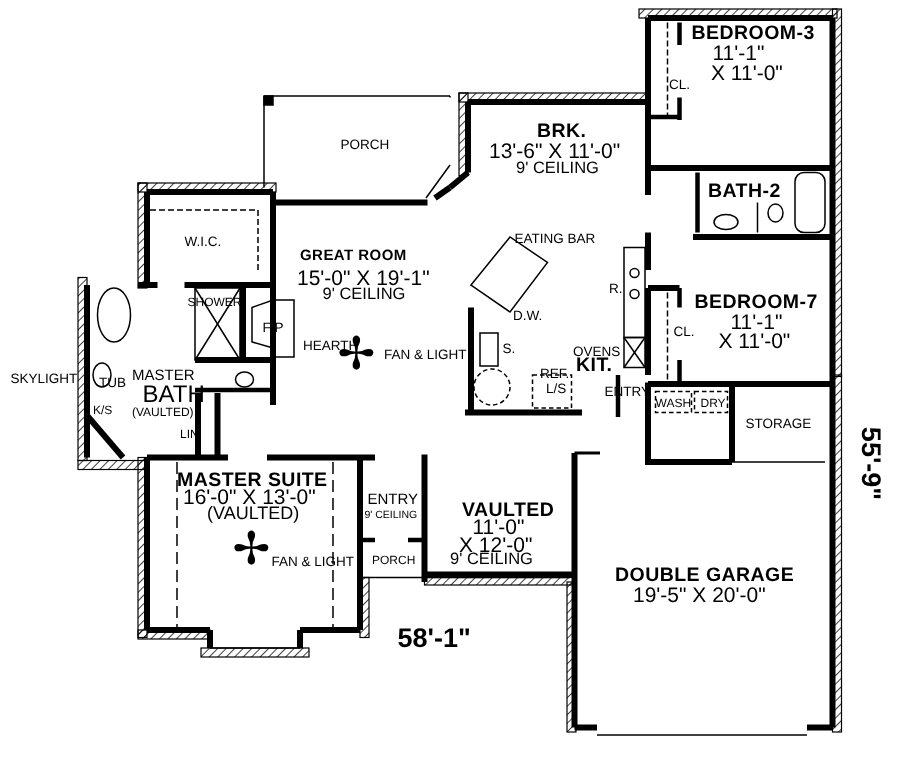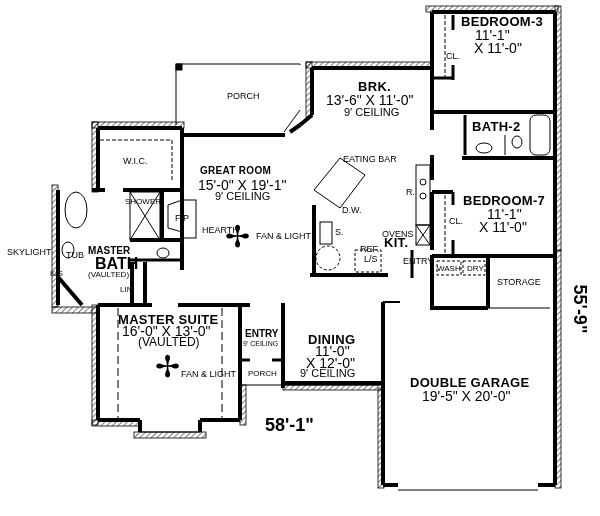--- a/index.html
+++ b/index.html
@@ -1,19 +1,19 @@
 <!DOCTYPE html>
 <html><head>
 <meta charset="utf-8">
 <style>
   html, body { margin:0; padding:0; background:#ffffff; }
   body { width:600px; height:516px; position:relative; overflow:hidden; font-family:"Liberation Sans", sans-serif; color:#000; }
   svg.plan { position:absolute; left:0; top:0; }
   .lbl { position:absolute; white-space:nowrap; text-align:center; line-height:1; }
-  .bold { font-weight:bold; }
+  .bold { font-weight:normal; }
   .title { font-weight:bold; font-size:13px; letter-spacing:0.3px; }
   .dim { font-size:14px; }
   .small { font-size:9px; }
   .tiny { font-size:8px; }
   .overall { font-weight:bold; font-size:18px; }
 </style>
 </head>
 <body>
 
 <svg class="plan" width="600" height="516" viewBox="0 0 600 516">
@@ -191,39 +191,39 @@
 <div class="lbl title" style="left:463px;top:194px;">BEDROOM-7</div>
 <div class="lbl dim" style="left:487px;top:207px;">11'-1"</div>
 <div class="lbl dim" style="left:479px;top:220px;">X 11'-0"</div>
 <div class="lbl small" style="left:449px;top:217px;">CL.</div>
 
 <div class="lbl small" style="left:125px;top:198px;font-size:8px;">SHOWER</div>
 <div class="lbl small" style="left:66px;top:215px;margin-top:36px;">TUB</div>
 <div class="lbl small" style="left:7px;top:248px;">SKYLIGHT</div>
 <div class="lbl bold" style="left:88px;top:246px;font-size:10px;">MASTER</div>
 <div class="lbl bold" style="left:95px;top:256px;font-size:16px;">BATH</div>
-<div class="lbl tiny" style="left:50px;top:270px;text-align:center;">K/S</div>
+<div class="lbl tiny" style="left:62px;top:270px;text-align:center;">K/S</div>
 <div class="lbl tiny" style="left:88px;top:271px;">(VAULTED)</div>
 <div class="lbl tiny" style="left:120px;top:286px;">LIN.</div>
 
 <div class="lbl tiny" style="left:437px;top:265px;">WASH</div>
 <div class="lbl tiny" style="left:467px;top:265px;">DRY</div>
 <div class="lbl small" style="left:497px;top:278px;">STORAGE</div>
 
 <div class="lbl title" style="left:118px;top:313px;">MASTER SUITE</div>
 <div class="lbl dim" style="left:122px;top:324px;">16'-0" X 13'-0"</div>
 <div class="lbl small" style="left:138px;top:336px;font-size:12px;">(VAULTED)</div>
 <div class="lbl" style="left:155px;top:358px;font-size:30px;line-height:0.6;">✢</div>
 <div class="lbl small" style="left:181px;top:370px;">FAN &amp; LIGHT</div>
 
 <div class="lbl bold" style="left:245px;top:329px;font-size:10px;">ENTRY</div>
 <div class="lbl tiny" style="left:243px;top:340px;font-size:7px;">9' CEILING</div>
 <div class="lbl tiny" style="left:248px;top:370px;">PORCH</div>
 
-<div class="lbl title" style="left:308px;top:333px;">DINING</div>
+<div class="lbl title" style="left:308px;top:333px;">VAULTED</div>
 <div class="lbl dim" style="left:315px;top:344px;">11'-0"</div>
 <div class="lbl dim" style="left:306px;top:356px;">X 12'-0"</div>
 <div class="lbl small" style="left:300px;top:368px;font-size:11px;">9' CEILING</div>
 
 <div class="lbl title" style="left:410px;top:376px;">DOUBLE GARAGE</div>
 <div class="lbl dim" style="left:422px;top:389px;">19'-5" X 20'-0"</div>
 
 <div class="lbl overall" style="left:265px;top:416px;">58'-1"</div>
 <div class="lbl overall" style="left:556px;top:300px;transform:rotate(90deg);transform-origin:center;">55'-9"</div>
 

